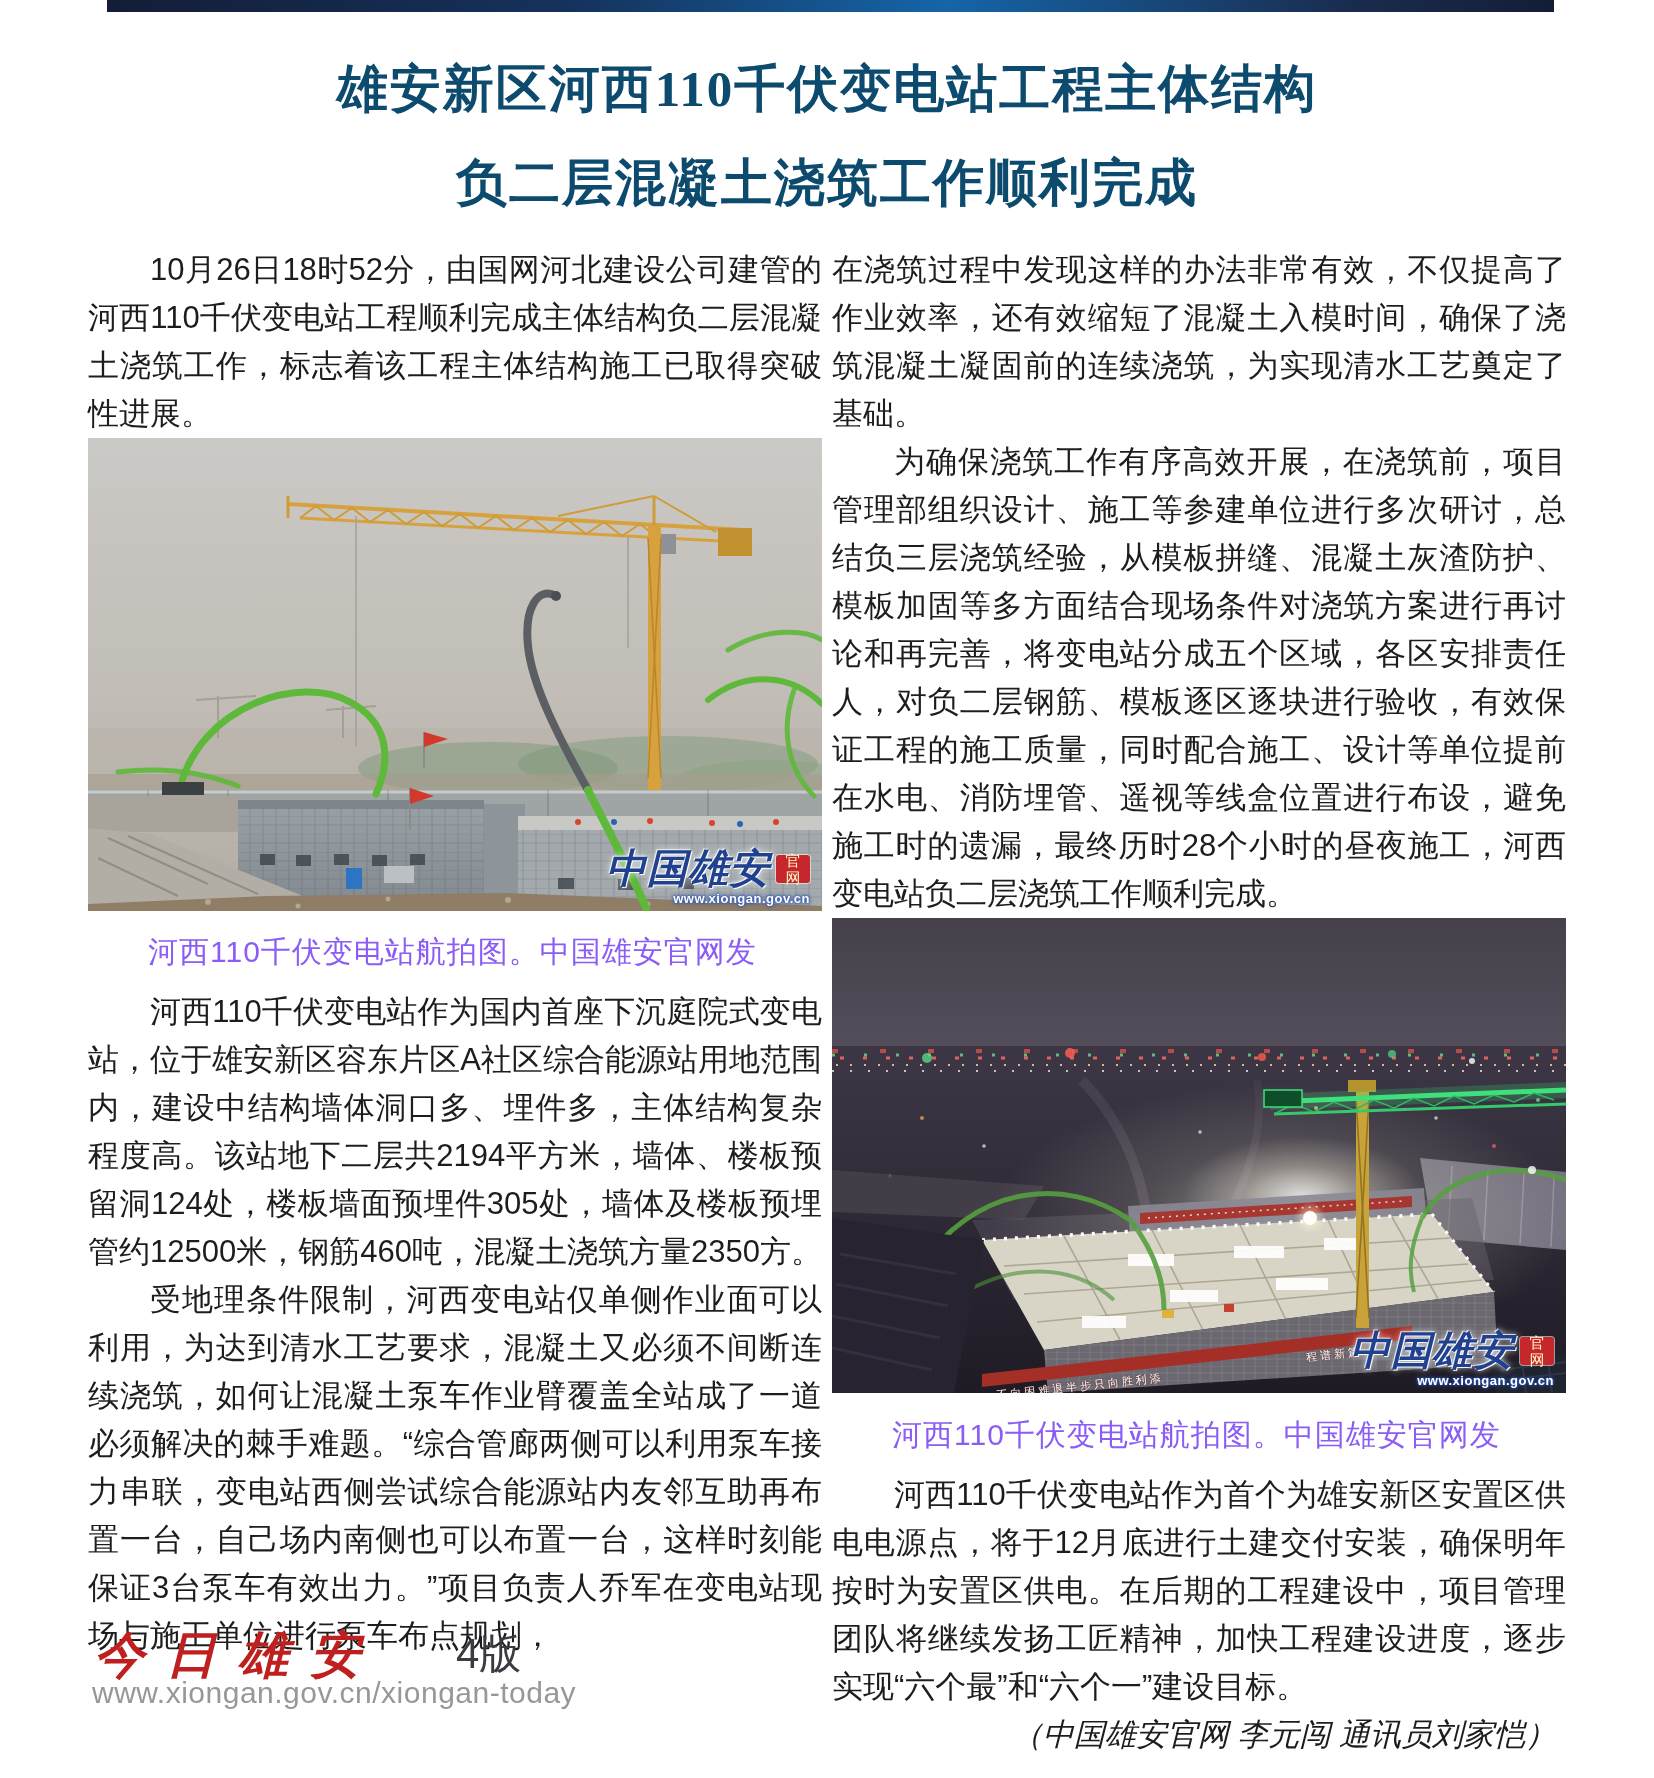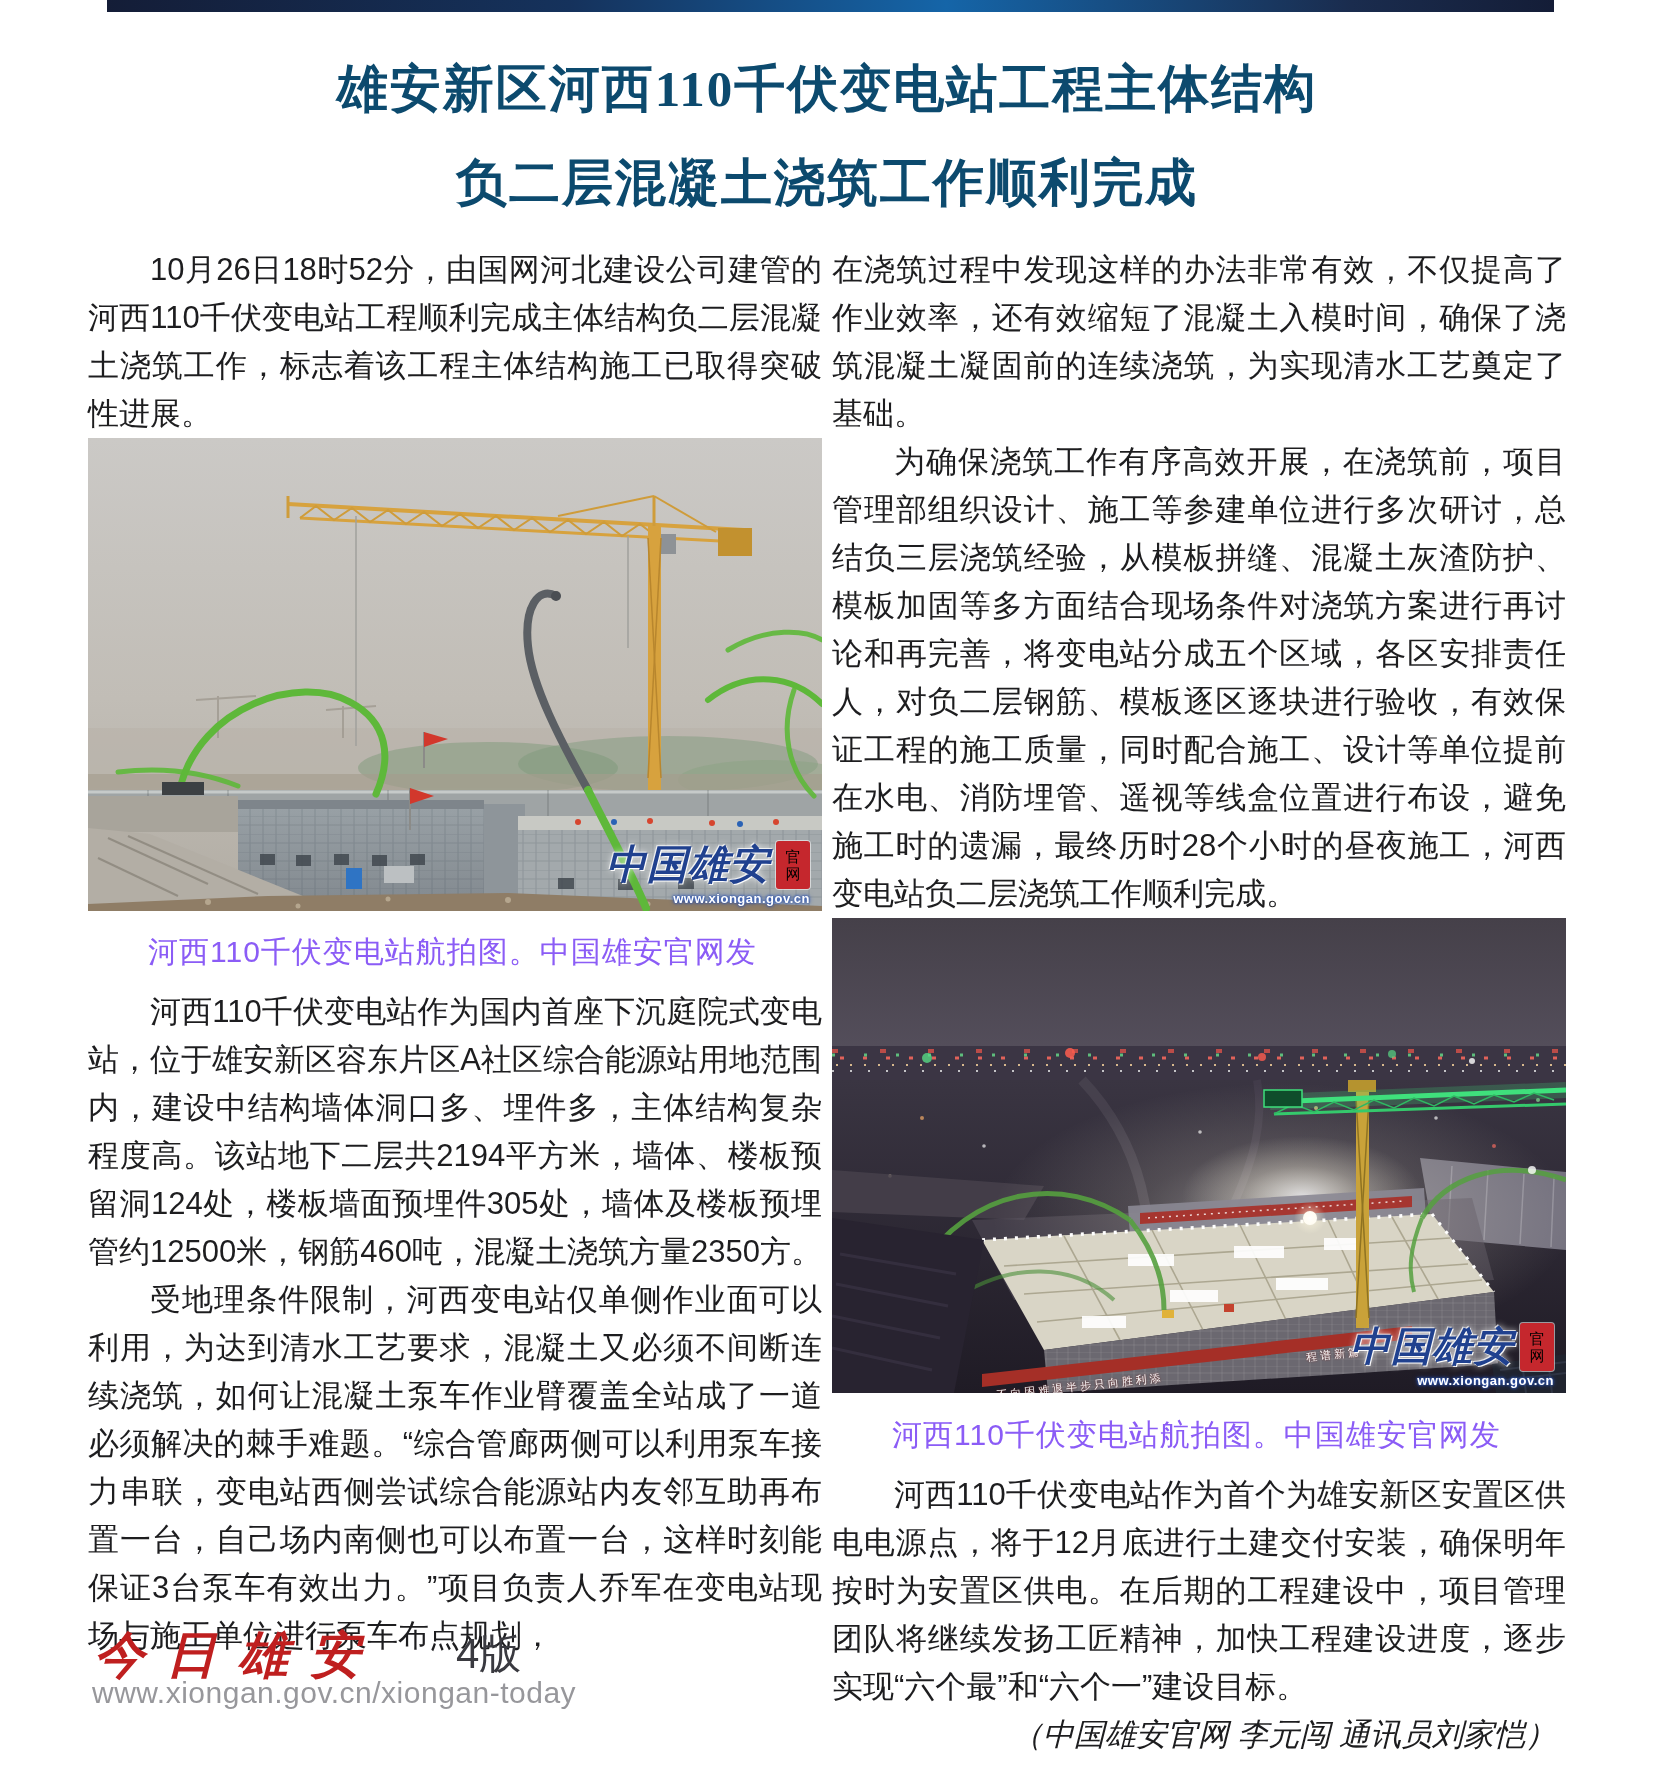--- a/index.html
+++ b/index.html
@@ -34,21 +34,21 @@
   .col-right .after-caption{margin-top:16px;}
 
   .byline{text-align:right;padding-right:10px;margin-top:6px;font-style:italic;}
 
   
   .wm{position:absolute;right:12px;bottom:6px;text-align:right;line-height:1;}
   .wm-row{display:flex;align-items:center;justify-content:flex-end;gap:6px;margin-top:16px;}
   .wm-name{font-family:"Liberation Serif","DejaVu Serif",serif;font-weight:700;font-style:italic;
     font-size:40px;color:#20418f;letter-spacing:1px;
     text-shadow:1px 1px 0 rgba(255,255,255,.95),-1px -1px 0 rgba(255,255,255,.75),0 0 7px rgba(255,255,255,.9);}
-  .wm-seal{width:34px;height:48px;background:#c5272d;border-radius:3px;color:#000000;
+  .wm-seal{width:34px;height:28px;background:#c5272d;border-radius:3px;color:#fef9c3;
     display:flex;align-items:center;justify-content:center;box-shadow:0 0 0 1px rgba(255,255,255,.55);}
   .wm-seal span{display:block;width:17px;font-size:15px;line-height:17px;word-break:break-all;text-align:center;}
   .wm-url{margin-top:3px;font-size:13px;font-weight:700;color:#fff;letter-spacing:.5px;
     text-shadow:0 0 3px #2a52b0,0 0 2px #2a52b0,0 0 5px #2a52b0;}
 
   
   .nb{position:absolute;color:#fff;font-size:11px;letter-spacing:3px;transform:rotate(-6deg);
     opacity:.95;white-space:nowrap;text-shadow:0 0 2px #7a1f1a;}
   .nb1{left:164px;top:444px;}
   .nb2{left:474px;top:412px;}

